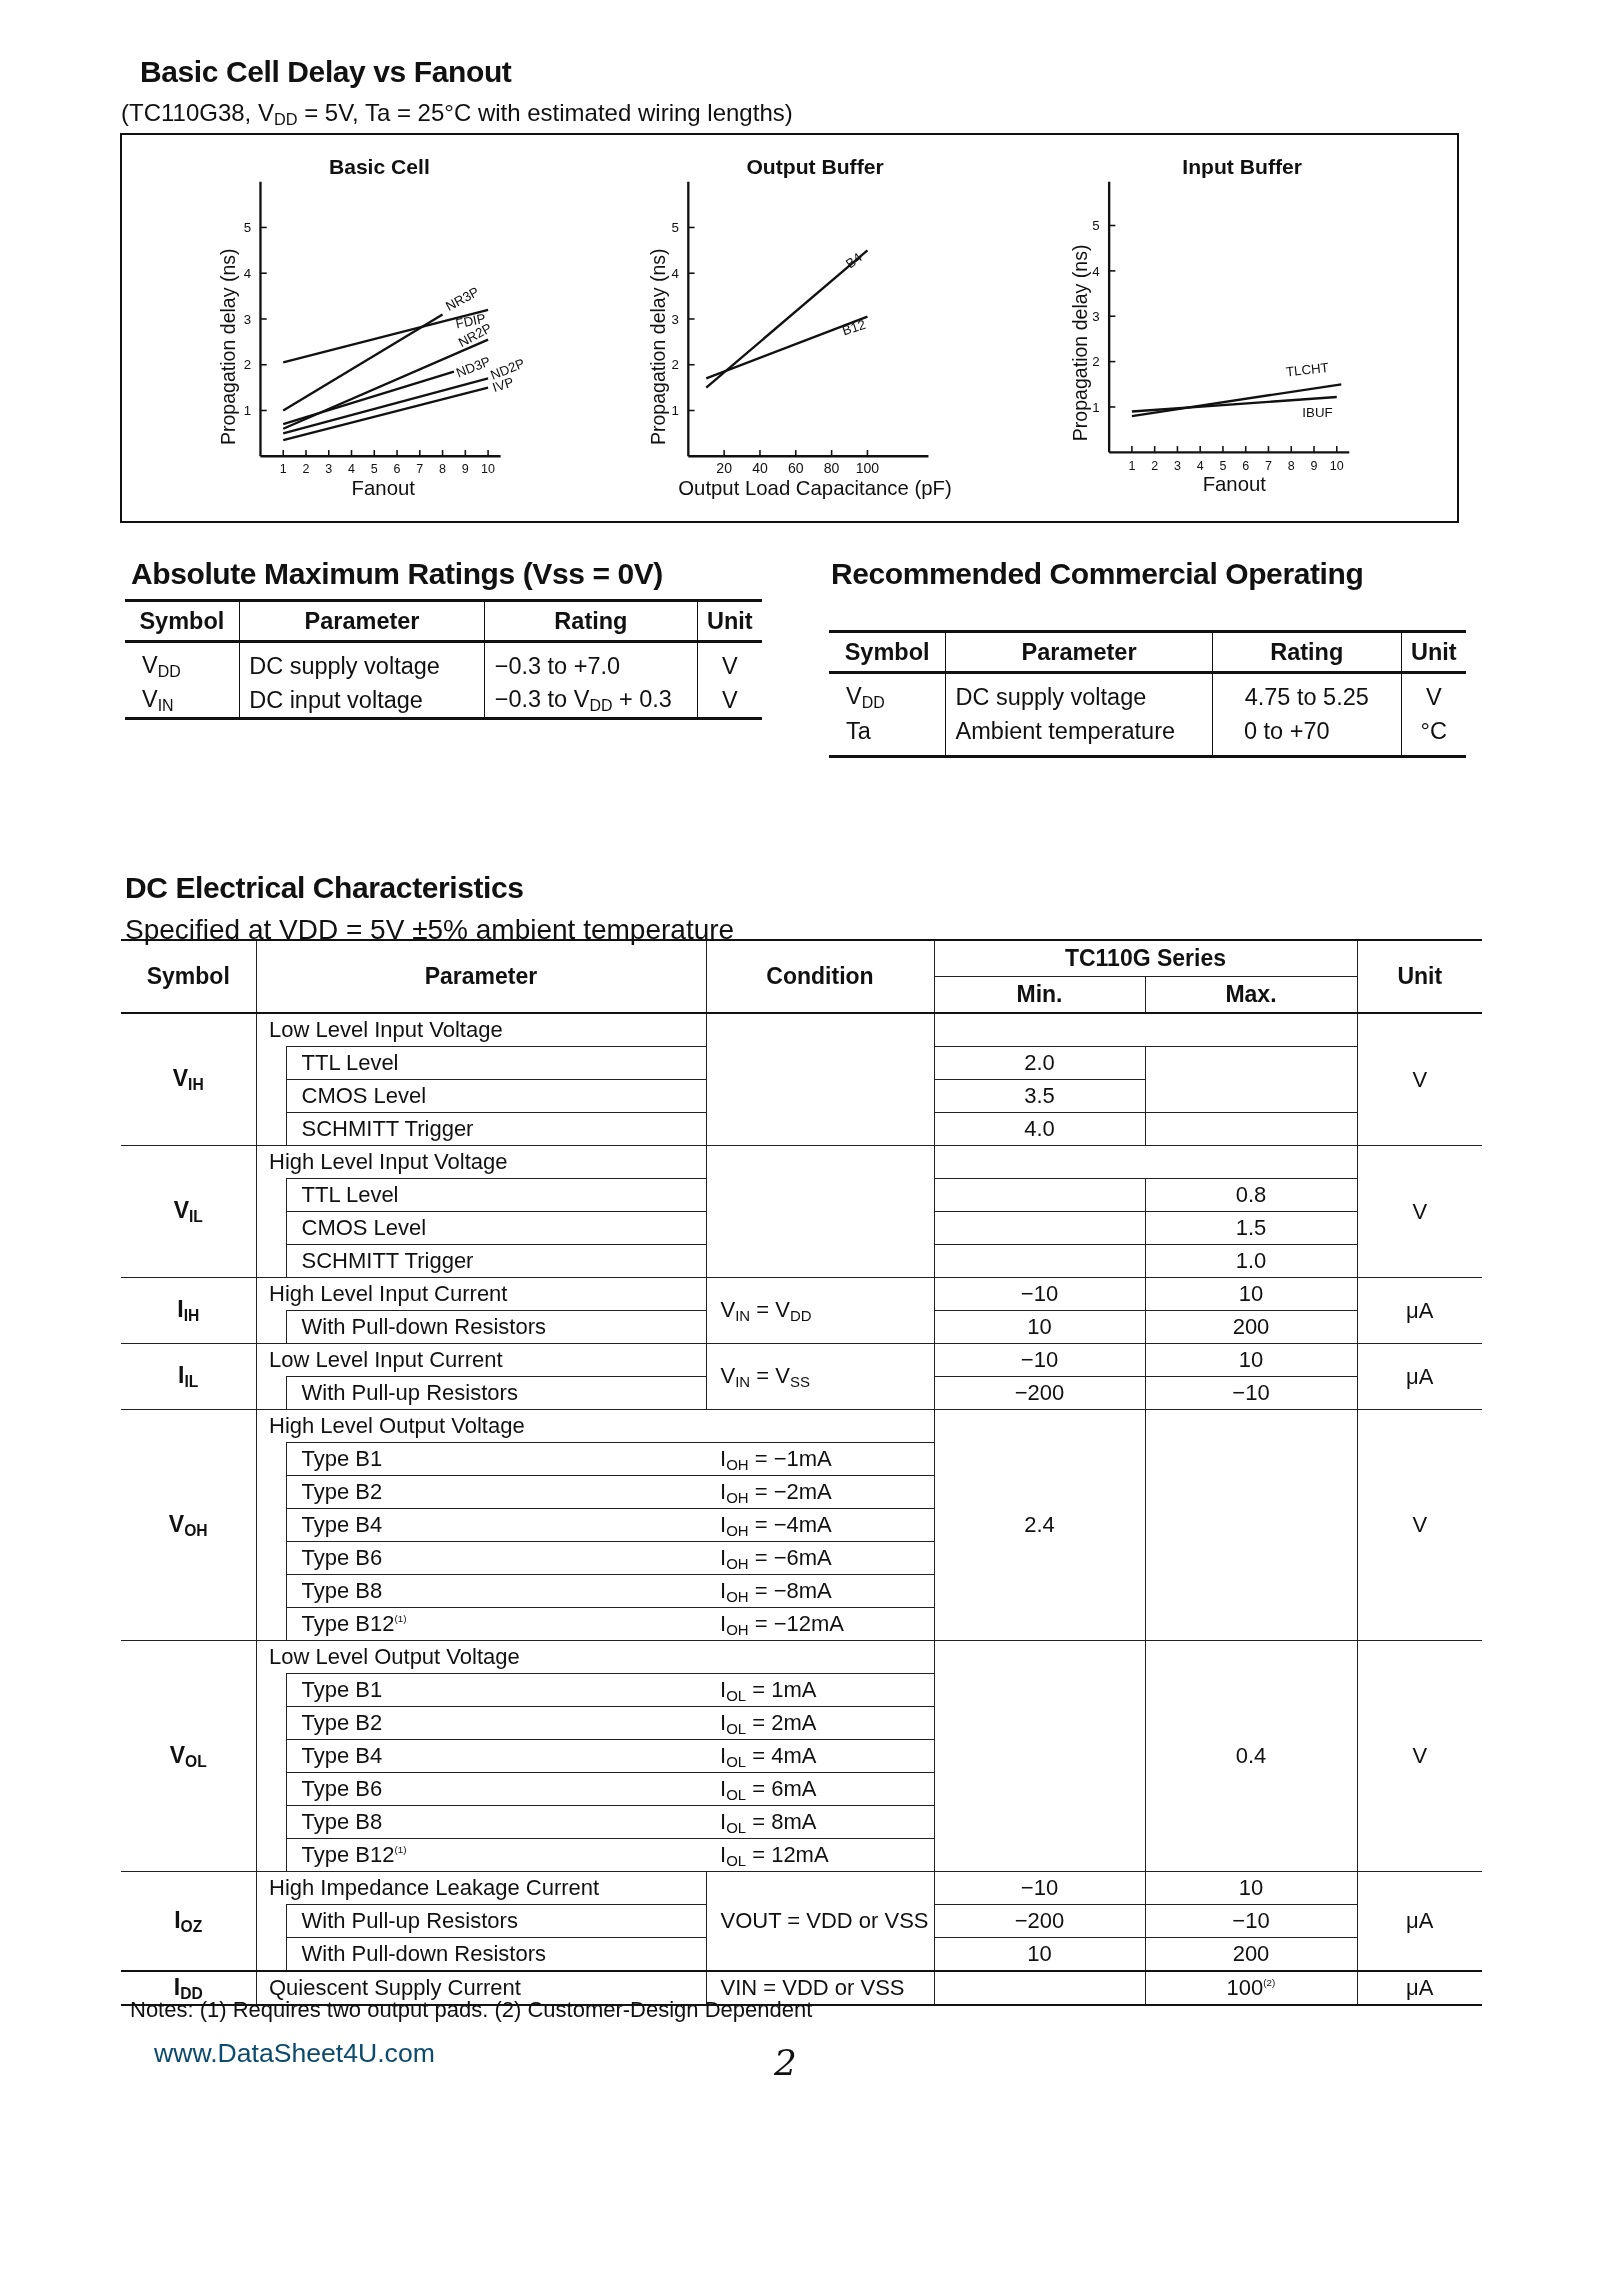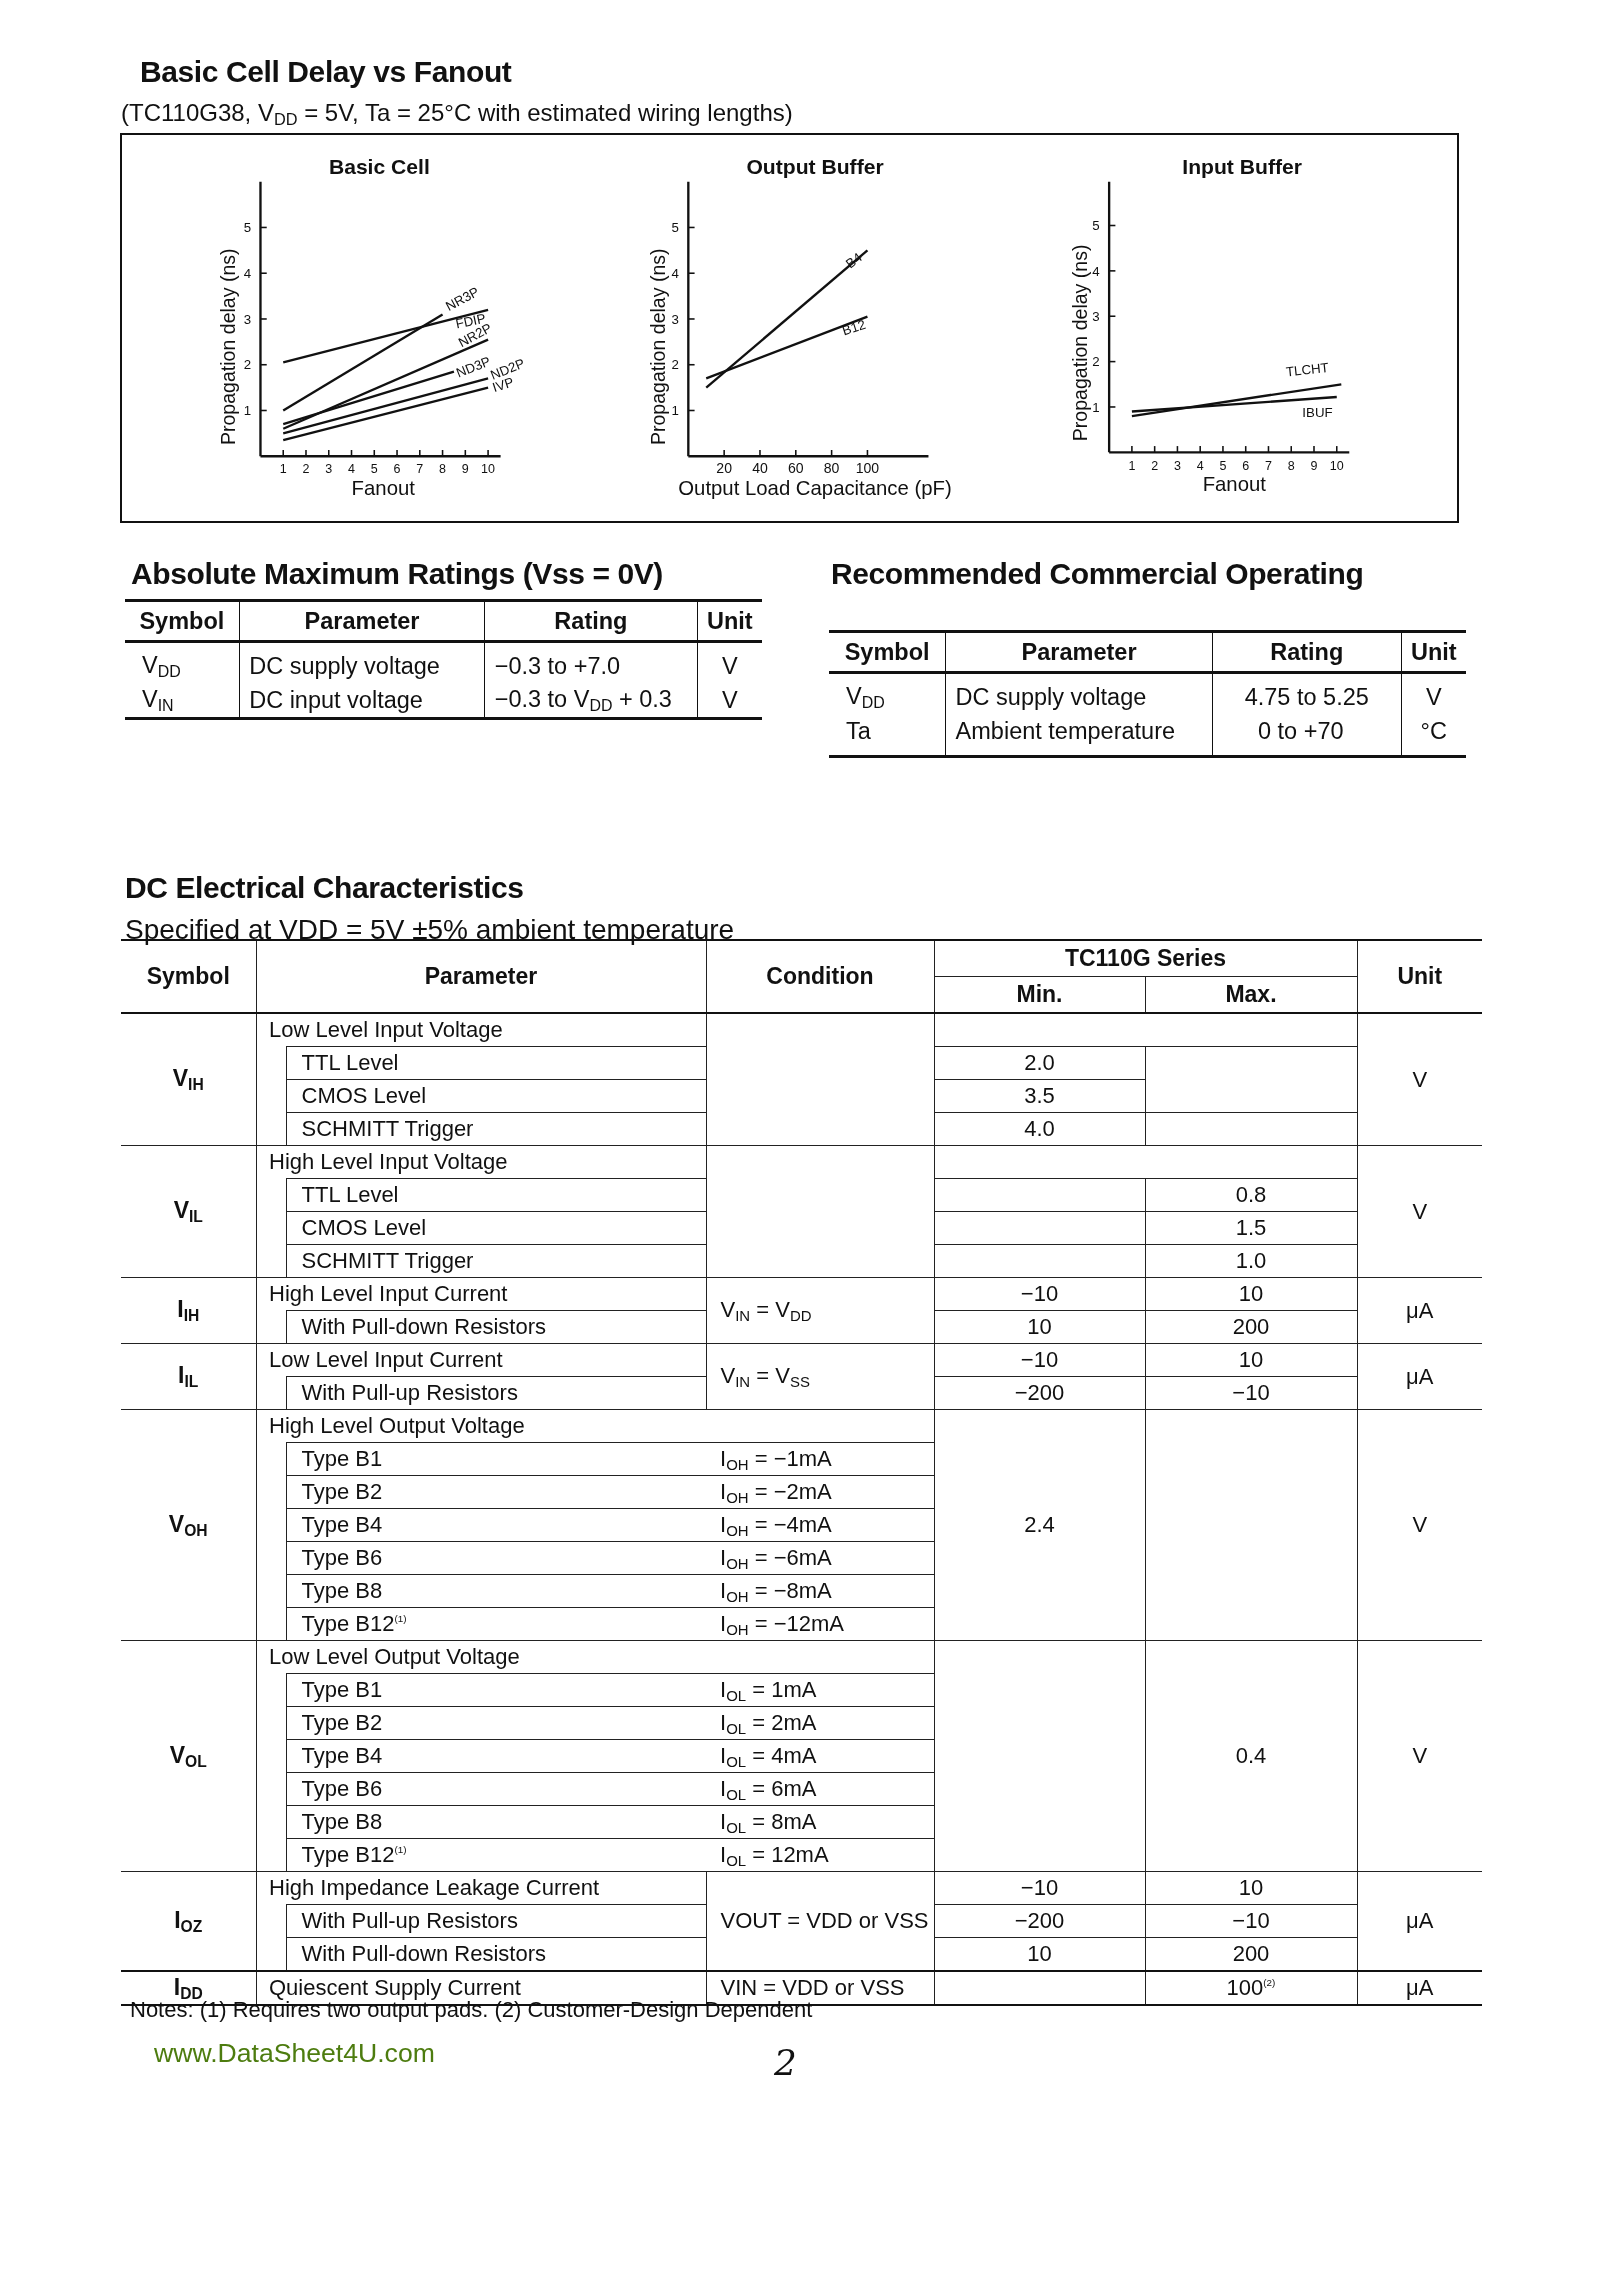--- a/index.html
+++ b/index.html
@@ -22,21 +22,21 @@
   .dc th { font-weight:bold; font-size:23px; height:33px; }
   .dc td { font-size:22px; height:32px; padding:0; white-space:nowrap; }
   .dc .b { border-left:0.8px solid #222; }
   .dc .bt { border-top:0.8px solid #222; }
   .dc .bt2 { border-top:2.3px solid #111; }
   .dc .sym { text-align:center; font-weight:bold; font-size:23px; }
   .dc .pl { padding-left:15px; }
   .dc .grp { padding-left:12.5px; }
   .dc .cond { padding-left:14px; }
   .dc .num { text-align:center; }
-  .watermark { color:#4d7c0f; font-size:26.6px; }
+  .watermark { color:#0c4a6e; font-size:26.6px; }
 </style>
 </head>
 <body>
 
 <div class="abs h1" style="left:140px; top:55px;">Basic Cell Delay vs Fanout</div>
 <div class="abs sub" style="left:121px; top:99px;"><span>(TC110G38, V</span><sub class="s">DD</sub><span> = 5V, Ta = 25°C with estimated wiring lengths)</span></div>
 
 <div class="abs chartbox"></div>
 <svg class="abs" id="charts" style="left:0; top:0;" width="1616" height="548" viewBox="0 0 2066 700">
     <text x="485" y="222" font-size="27" font-weight="bold" text-anchor="middle">Basic Cell</text>
@@ -197,21 +197,21 @@
   <tbody>
     <tr style="height:41px">
       <td style="padding-left:17px; padding-top:6.3px;"><span>V</span><sub class="s">DD</sub></td>
       <td class="vl" style="padding-top:6.3px;">DC supply voltage</td>
       <td class="vl c" style="padding-top:6.3px;text-align:center;">4.75 to 5.25</td>
       <td class="vl c" style="padding-top:6.3px;">V</td>
     </tr>
     <tr style="height:41px">
       <td style="padding-left:17px; padding-bottom:6.3px;">Ta</td>
       <td class="vl" style="padding-bottom:6.3px;">Ambient temperature</td>
-      <td class="vl" style="padding-bottom:6.3px; padding-left:45px;margin-left:28px;">0 to +70</td>
+      <td class="vl" style="padding-bottom:6.3px; padding-left:31px;margin-left:28px;">0 to +70</td>
       <td class="vl c" style="padding-bottom:6.3px;">°C</td>
     </tr>
   </tbody>
 </table>
 
 <div class="abs h1" style="left:125px; top:871px;">DC Electrical Characteristics</div>
 <div class="abs sub" style="left:125px; top:914px; font-size:28px;">Specified at VDD = 5V  ±5% ambient temperature</div>
 
 <table class="abs dc">
   <colgroup>

